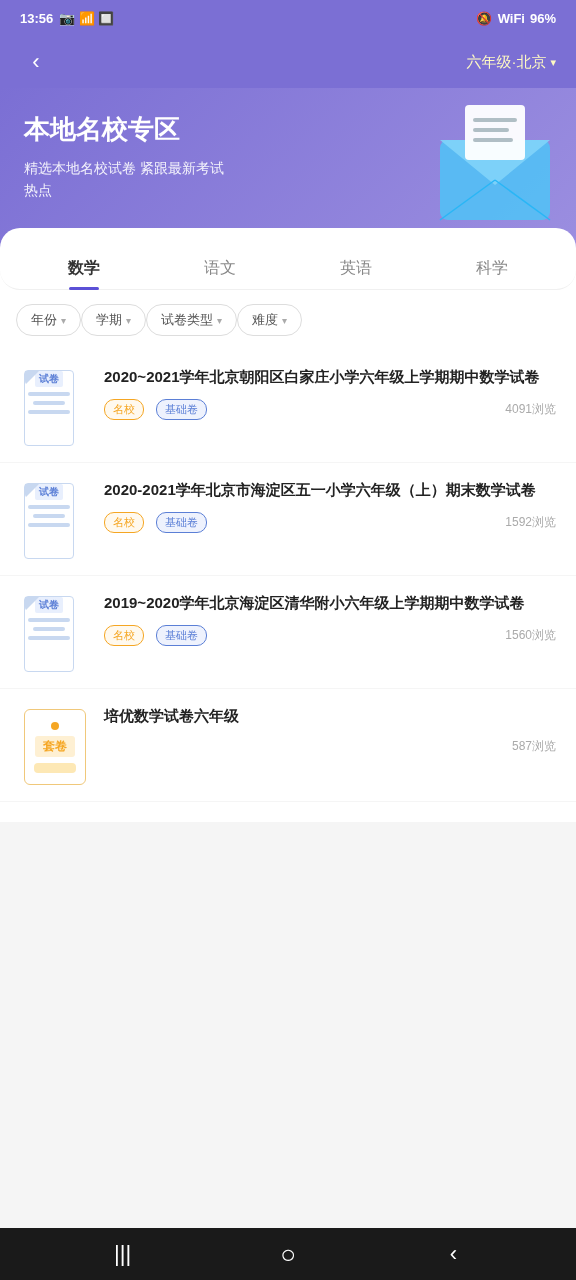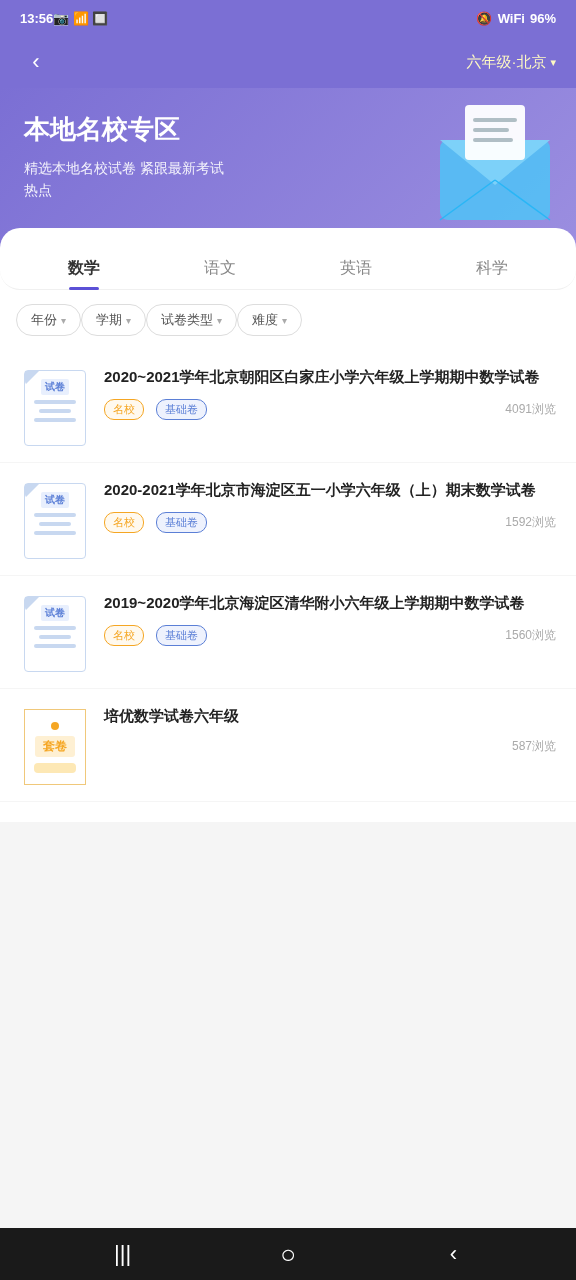--- a/index.html
+++ b/index.html
@@ -17,21 +17,21 @@
       display: flex;
       justify-content: space-between;
       align-items: center;
       padding: 8px 20px;
       background: #7b6fd4;
       color: white;
       font-size: 13px;
       font-weight: 600;
       height: 36px;
     }
-    .status-left { display: flex; align-items: center; }
+    .status-left { display: flex; align-items: center; gap: 6px; }
     .status-right { display: flex; align-items: center; gap: 5px; }
 
     
     .header {
       display: flex;
       justify-content: space-between;
       align-items: center;
       padding: 10px 20px;
       background: #7b6fd4;
       color: white;
@@ -155,32 +155,31 @@
     }
 
     
     .doc-thumb {
       width: 70px;
       height: 80px;
       flex-shrink: 0;
       position: relative;
     }
     .doc-paper {
-      width: 62px;
+      width: 50px;
       height: 76px;
       background: white;
       border: 1.5px solid #c8d8f0;
       border-radius: 4px;
       position: absolute;
       top: 4px;
       left: 4px;
       display: flex;
       flex-direction: column;
       align-items: center;
-      padding-top: 8px;
       gap: 5px;
     }
     .doc-label {
       font-size: 10px;
       color: #5b7fd6;
       font-weight: 600;
       background: #e8effd;
       padding: 1px 4px;
       border-radius: 2px;
     }
@@ -207,21 +206,21 @@
       width: 70px;
       height: 80px;
       flex-shrink: 0;
       position: relative;
     }
     .suite-paper {
       width: 62px;
       height: 76px;
       background: white;
       border: 1.5px solid #f0c87a;
-      border-radius: 0;
+      border-radius: 6px;
       position: absolute;
       top: 4px;
       left: 4px;
       display: flex;
       flex-direction: column;
       align-items: center;
       justify-content: center;
       gap: 6px;
     }
     .suite-dot {

